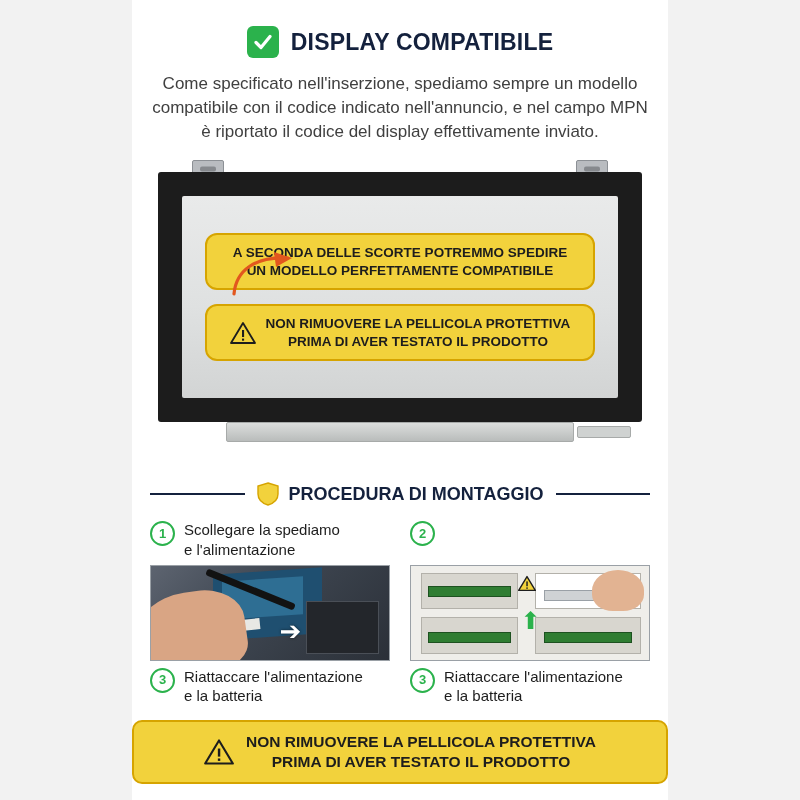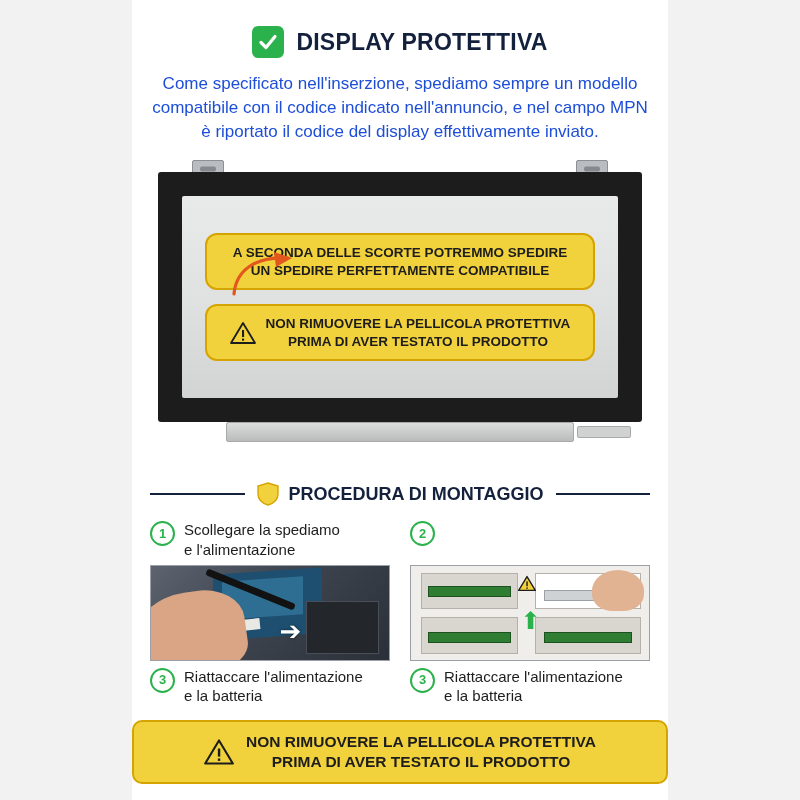--- a/index.html
+++ b/index.html
@@ -64,21 +64,21 @@
     color: #14213d;
     letter-spacing: .2px;
   }
 
   .intro {
     margin: 14px auto 0;
     width: 500px;
     text-align: center;
     font-size: 17px;
     line-height: 1.42;
-    color: #1d4ed8;
+    color: #404040;
   }
 
   
   .screen-wrap {
     position: relative;
     margin: 16px auto 0;
     width: 500px;
     height: 300px;
   }
   .screen-tab {
@@ -385,40 +385,40 @@
   <div class="rail right"></div>
 
   <div class="content">
 
     <div class="header">
       <span class="check-badge">
         <svg width="22" height="22" viewBox="0 0 22 22" aria-hidden="true">
           <path d="M4 11.5 L9 16.5 L18 5.5" fill="none" stroke="#ffffff" stroke-width="3.2" stroke-linecap="round" stroke-linejoin="round"></path>
         </svg>
       </span>
-      <div class="header-title">DISPLAY PROTETTIVA</div>
+      <div class="header-title">DISPLAY COMPATIBILE</div>
     </div>
 
     <div class="intro">Come specificato nell'inserzione, spediamo sempre un modello compatibile con il codice indicato nell'annuncio, e nel campo MPN è riportato il codice del display effettivamente inviato.</div>
 
     <div class="screen-wrap">
       <div class="screen-tab left"></div>
       <div class="screen-tab right"></div>
 
       <div class="screen-body">
         <div class="screen-inner">
 
           <svg class="arrow-curve" viewBox="0 0 70 50" aria-hidden="true">
             <path d="M4 46 C6 22, 26 8, 58 10" fill="none" stroke="#e2571e" stroke-width="3.2" stroke-linecap="round"></path>
             <path d="M44 4 L62 10 L46 19 Z" fill="#e2571e"></path>
           </svg>
 
           <div class="notice">
             <div>A SECONDA DELLE SCORTE POTREMMO SPEDIRE</div>
-            <div>UN SPEDIRE PERFETTAMENTE COMPATIBILE</div>
+            <div>UN MODELLO PERFETTAMENTE COMPATIBILE</div>
           </div>
 
           <div class="notice with-icon">
             <svg class="warn-tri" width="26" height="24" viewBox="0 0 26 24" aria-hidden="true">
               <path d="M13 2 L25 22 L1 22 Z" fill="#f2d23c" stroke="#1d1d1d" stroke-width="1.8" stroke-linejoin="round"></path>
               <rect x="12" y="9" width="2.1" height="7" fill="#1d1d1d"></rect>
               <rect x="12" y="17.6" width="2.1" height="2.1" fill="#1d1d1d"></rect>
             </svg>
             <div>
               <div>NON RIMUOVERE LA PELLICOLA PROTETTIVA</div>

